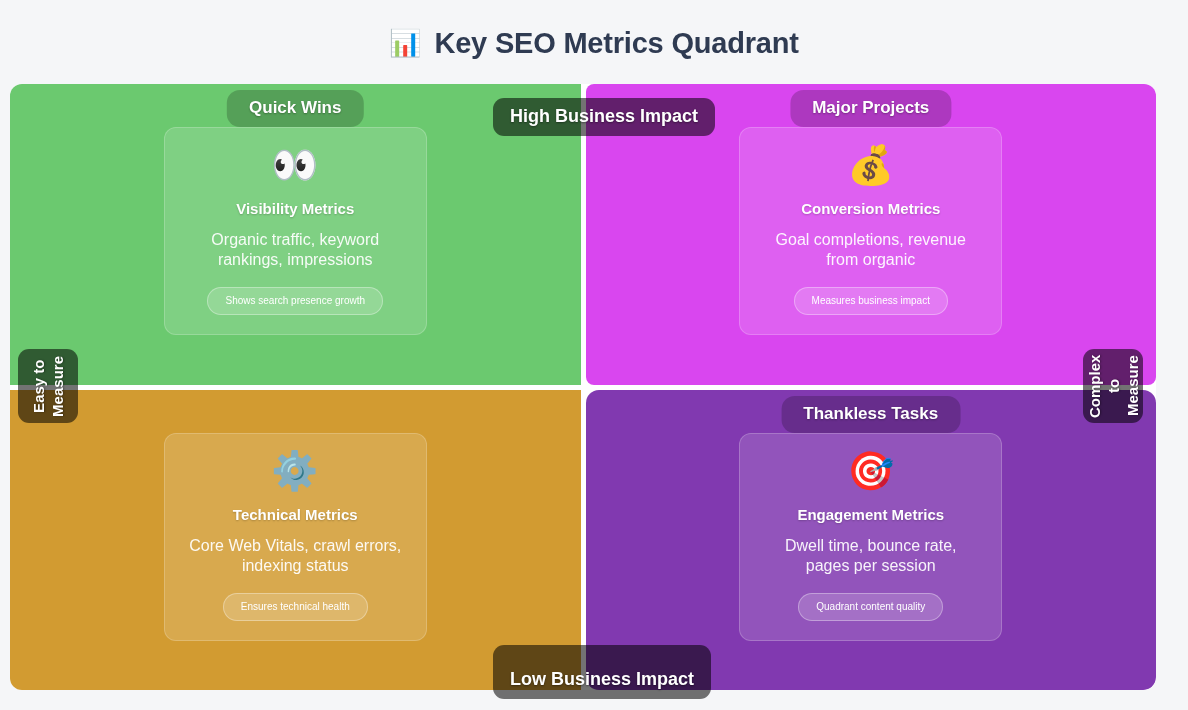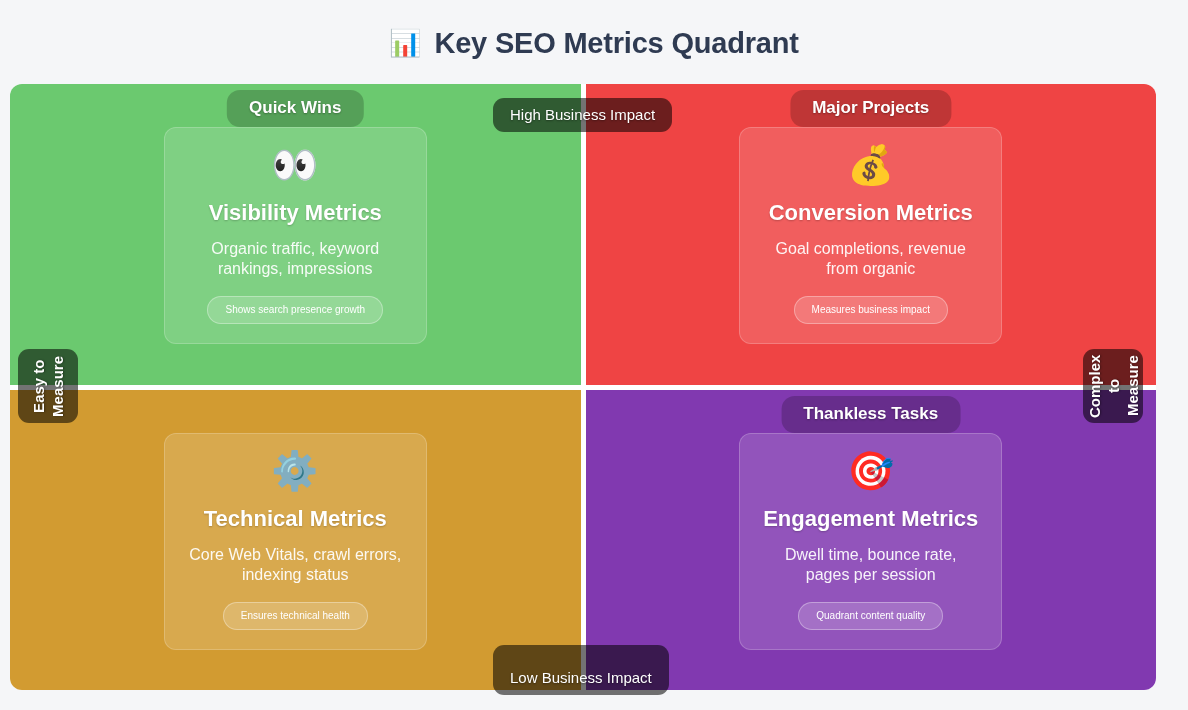--- a/index.html
+++ b/index.html
@@ -61,23 +61,23 @@
   }
 
   .quadrant {
     position: relative;
     display: flex;
     flex-direction: column;
     align-items: center;
   }
 
   .q-green  { background: #6bc96f; }
-  .q-red    { background: #ef4444; }
+  .q-red    { background: #d946ef; border-radius: 8px; }
   .q-orange { background: #d29b31; }
-  .q-purple { background: #8139b0; }
+  .q-purple { background: #8139b0; border-radius: 13px; }
 
   
   .q-heading {
     position: absolute;
     top: 6px;
     left: 50%;
     transform: translateX(-50%);
     padding: 8px 22px 9px;
     border-radius: 13px;
     background: rgba(0,0,0,0.20);
@@ -105,21 +105,21 @@
     z-index: 2;
   }
 
   .q-icon {
     font-size: 38px;
     line-height: 1;
     margin-bottom: 16px;
   }
 
   .q-name {
-    font-size: 22px;
+    font-size: 15px;
     font-weight: bold;
     color: #ffffff;
     margin-bottom: 13px;
     text-shadow: 0 1px 2px rgba(0,0,0,0.22);
   }
 
   .q-desc {
     font-size: 16px;
     line-height: 20px;
     color: rgba(255,255,255,0.93);
@@ -136,22 +136,22 @@
     color: #ffffff;
     font-size: 10px;
     white-space: nowrap;
   }
 
   
   .axis-label {
     position: absolute;
     background: rgba(0,0,0,0.55);
     color: #ffffff;
-    font-weight: normal;
-    font-size: 15px;
+    font-weight: bold;
+    font-size: 18px;
     border-radius: 11px;
     white-space: nowrap;
     z-index: 10;
     text-shadow: 0 1px 2px rgba(0,0,0,0.4);
   }
 
   #axis-top {
     left: 493px;
     top: 98px;
     padding: 8px 17px 9px;

